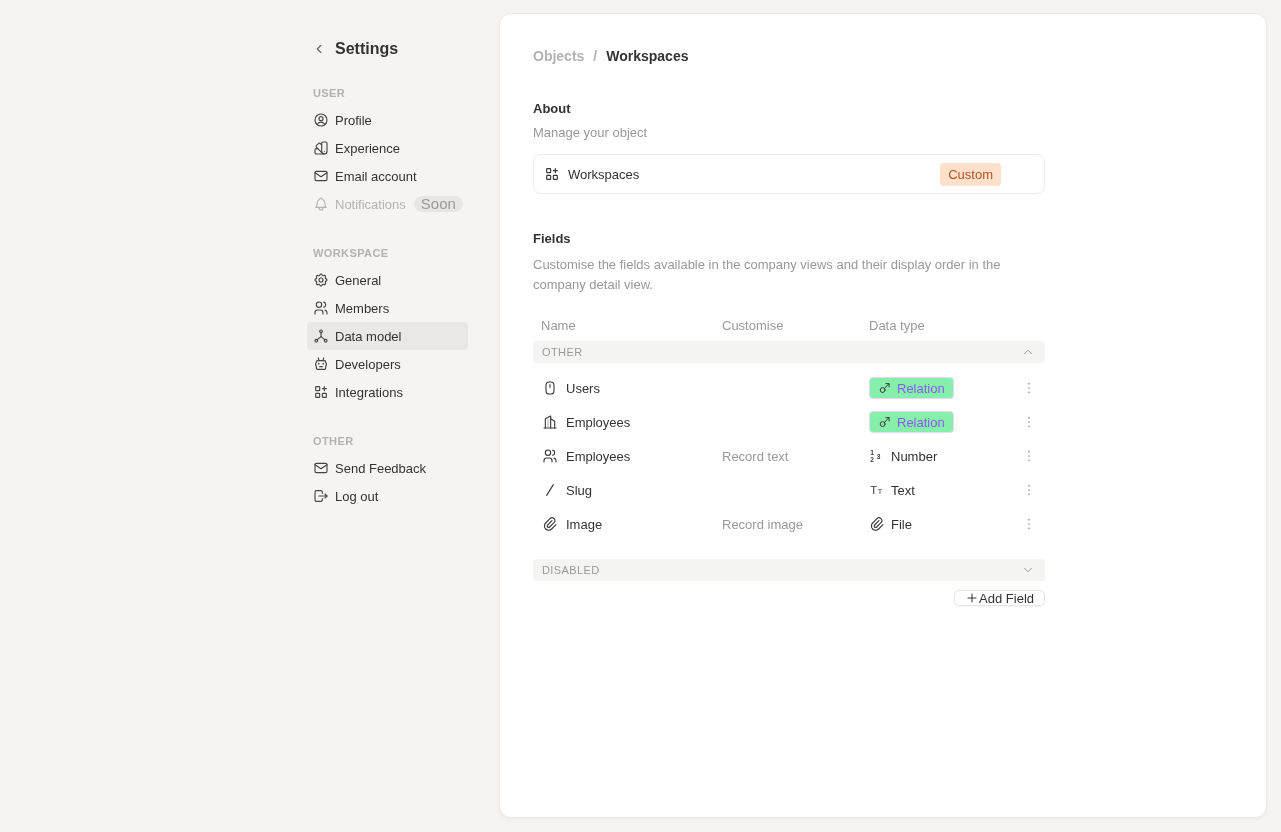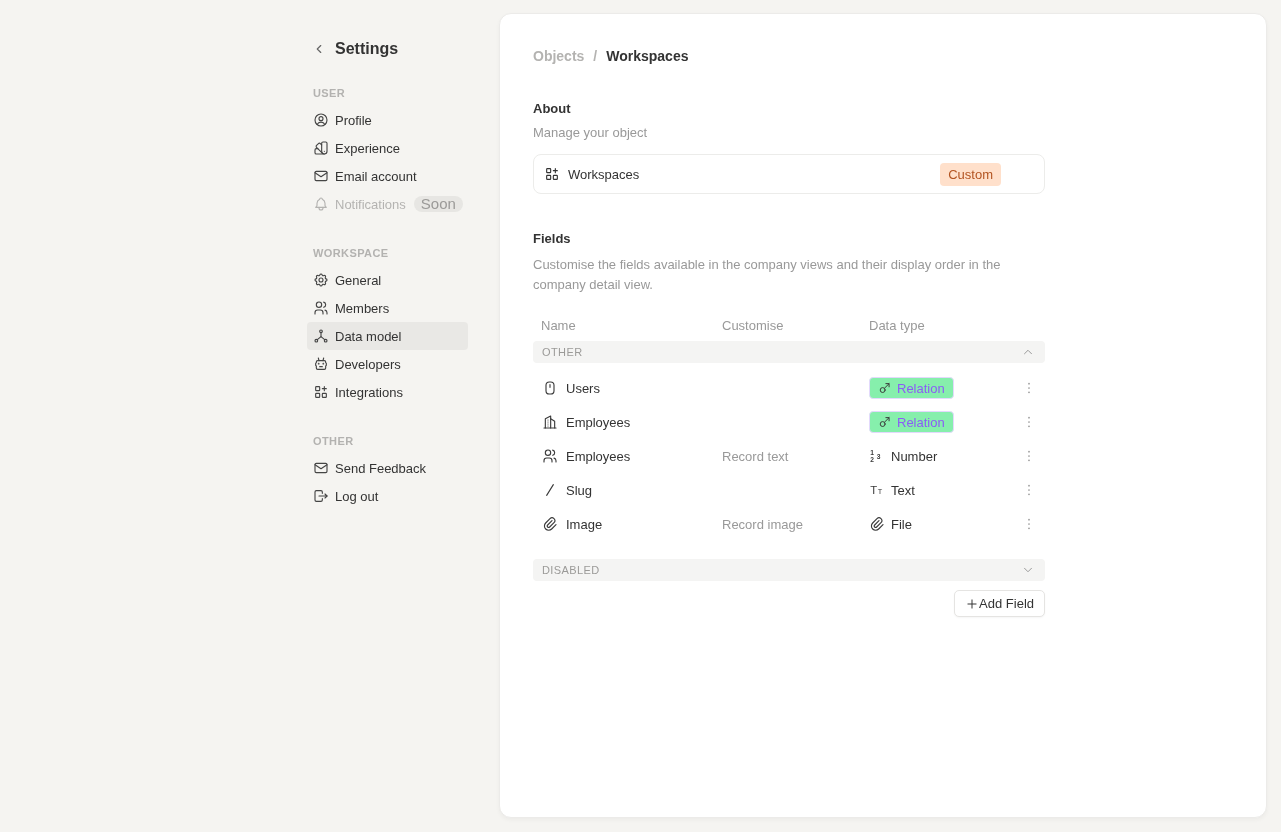--- a/index.html
+++ b/index.html
@@ -87,21 +87,21 @@
   .relation-badge {
     display:inline-flex; align-items:center; gap:5px; height:22px; padding:0 8px;
     border:1px solid var(--badge-purple-border,#E3D9FC); border-radius:4px;
     color:var(--badge-purple-text,#8B5CF6); background:#86efac; font-size:13px; cursor:default;
   }
   .relation-badge .icon16 { width:14px; height:14px; flex-basis:14px; }
   .relation-badge .icon16 svg { width:14px; height:14px; }
   .disabled-bar { margin-top:10px; }
   .addfield-row { display:flex; justify-content:flex-end; width:512px; margin-top:9px; }
   .add-btn {
-    display:inline-flex; align-items:center; height:27px; padding:0 10px;
+    display:inline-flex; align-items:center; height:16px; padding:0 10px;
     background:#fff; border:1px solid #E5E4E2; border-radius:5px; color:#333; font-size:13px;
     box-shadow:0 1px 2px rgba(0,0,0,0.04); cursor:pointer;
   }
   .add-btn .icon16 { width:14px; height:14px; flex-basis:14px; color:#333; }
   .add-btn .icon16 svg { width:14px; height:14px; }
 </style>
 </head>
 <body>
 
 <div class="sidebar">

